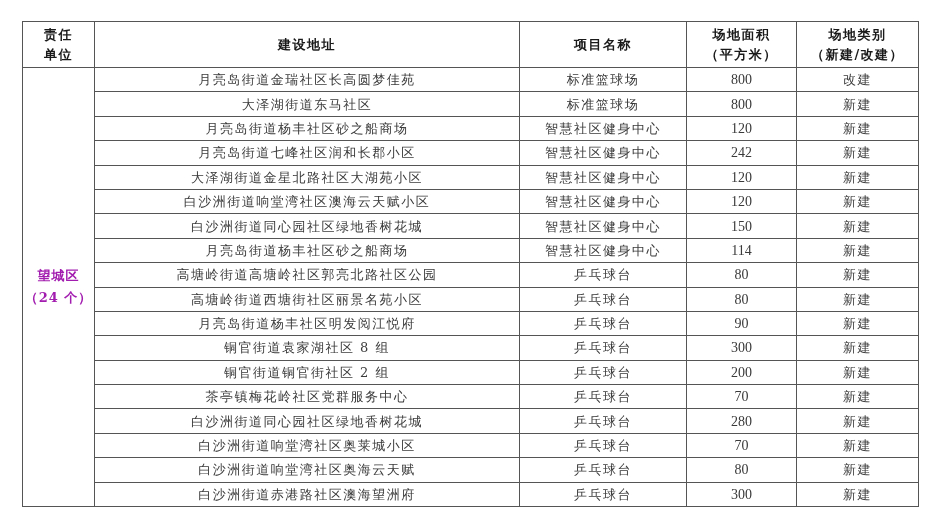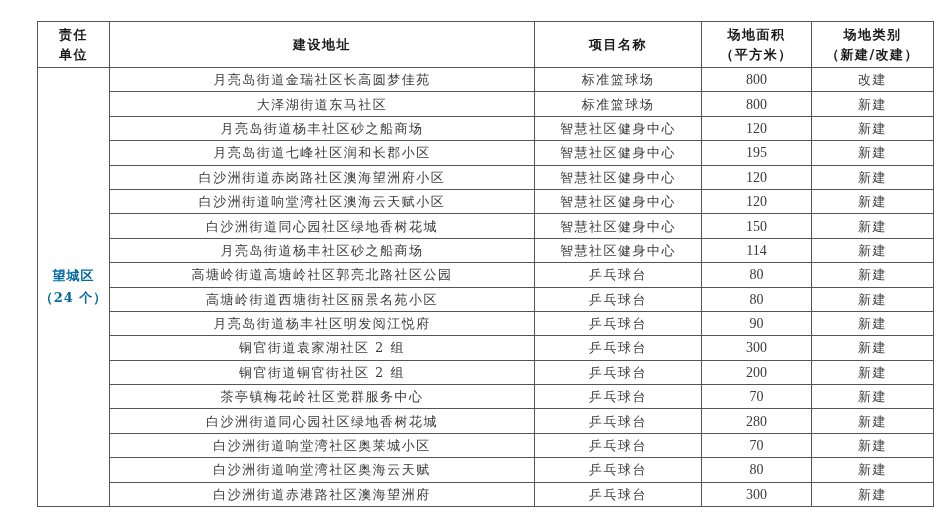--- a/index.html
+++ b/index.html
@@ -17,21 +17,20 @@
     .doc {
       position: absolute;
       left: 22px;
       top: 21px;
       width: 896px;
     }
     table {
       border-collapse: collapse;
       width: 896px;
       table-layout: fixed;
-      margin-left: 15px;
     }
     td, th {
       border: 1px solid #555555;
       text-align: center;
       vertical-align: middle;
       padding: 0;
       font-size: 13px;
       letter-spacing: 1.5px;
       white-space: nowrap;
       overflow: hidden;
@@ -48,21 +47,21 @@
       line-height: 23px;
       color: #3a3a3a;
     }
     td.num {
       letter-spacing: 0;
       font-family: "Liberation Serif", "DejaVu Serif", serif;
       font-size: 14px;
     }
     td.unit {
       font-weight: bold;
-      color: #0369a1;
+      color: #a21caf;
       line-height: 22px;
       letter-spacing: 1px;
     }
     .col-unit { width: 72px; }
     .col-addr { width: 425px; }
     .col-proj { width: 167px; }
     .col-area { width: 110px; }
     .col-type { width: 122px; }
     .hline { display: block; }
   </style>
@@ -115,25 +114,25 @@
       </tr>
       <tr>
         <td>月亮岛街道杨丰社区砂之船商场</td>
         <td>智慧社区健身中心</td>
         <td class="num">120</td>
         <td>新建</td>
       </tr>
       <tr>
         <td>月亮岛街道七峰社区润和长郡小区</td>
         <td>智慧社区健身中心</td>
-        <td class="num">195</td>
-        <td>新建</td>
-      </tr>
-      <tr>
-        <td>白沙洲街道赤岗路社区澳海望洲府小区</td>
+        <td class="num">242</td>
+        <td>新建</td>
+      </tr>
+      <tr>
+        <td>大泽湖街道金星北路社区大湖苑小区</td>
         <td>智慧社区健身中心</td>
         <td class="num">120</td>
         <td>新建</td>
       </tr>
       <tr>
         <td>白沙洲街道响堂湾社区澳海云天赋小区</td>
         <td>智慧社区健身中心</td>
         <td class="num">120</td>
         <td>新建</td>
       </tr>
@@ -161,21 +160,21 @@
         <td class="num">80</td>
         <td>新建</td>
       </tr>
       <tr>
         <td>月亮岛街道杨丰社区明发阅江悦府</td>
         <td>乒乓球台</td>
         <td class="num">90</td>
         <td>新建</td>
       </tr>
       <tr>
-        <td>铜官街道袁家湖社区 2 组</td>
+        <td>铜官街道袁家湖社区 8 组</td>
         <td>乒乓球台</td>
         <td class="num">300</td>
         <td>新建</td>
       </tr>
       <tr>
         <td>铜官街道铜官街社区 2 组</td>
         <td>乒乓球台</td>
         <td class="num">200</td>
         <td>新建</td>
       </tr>

